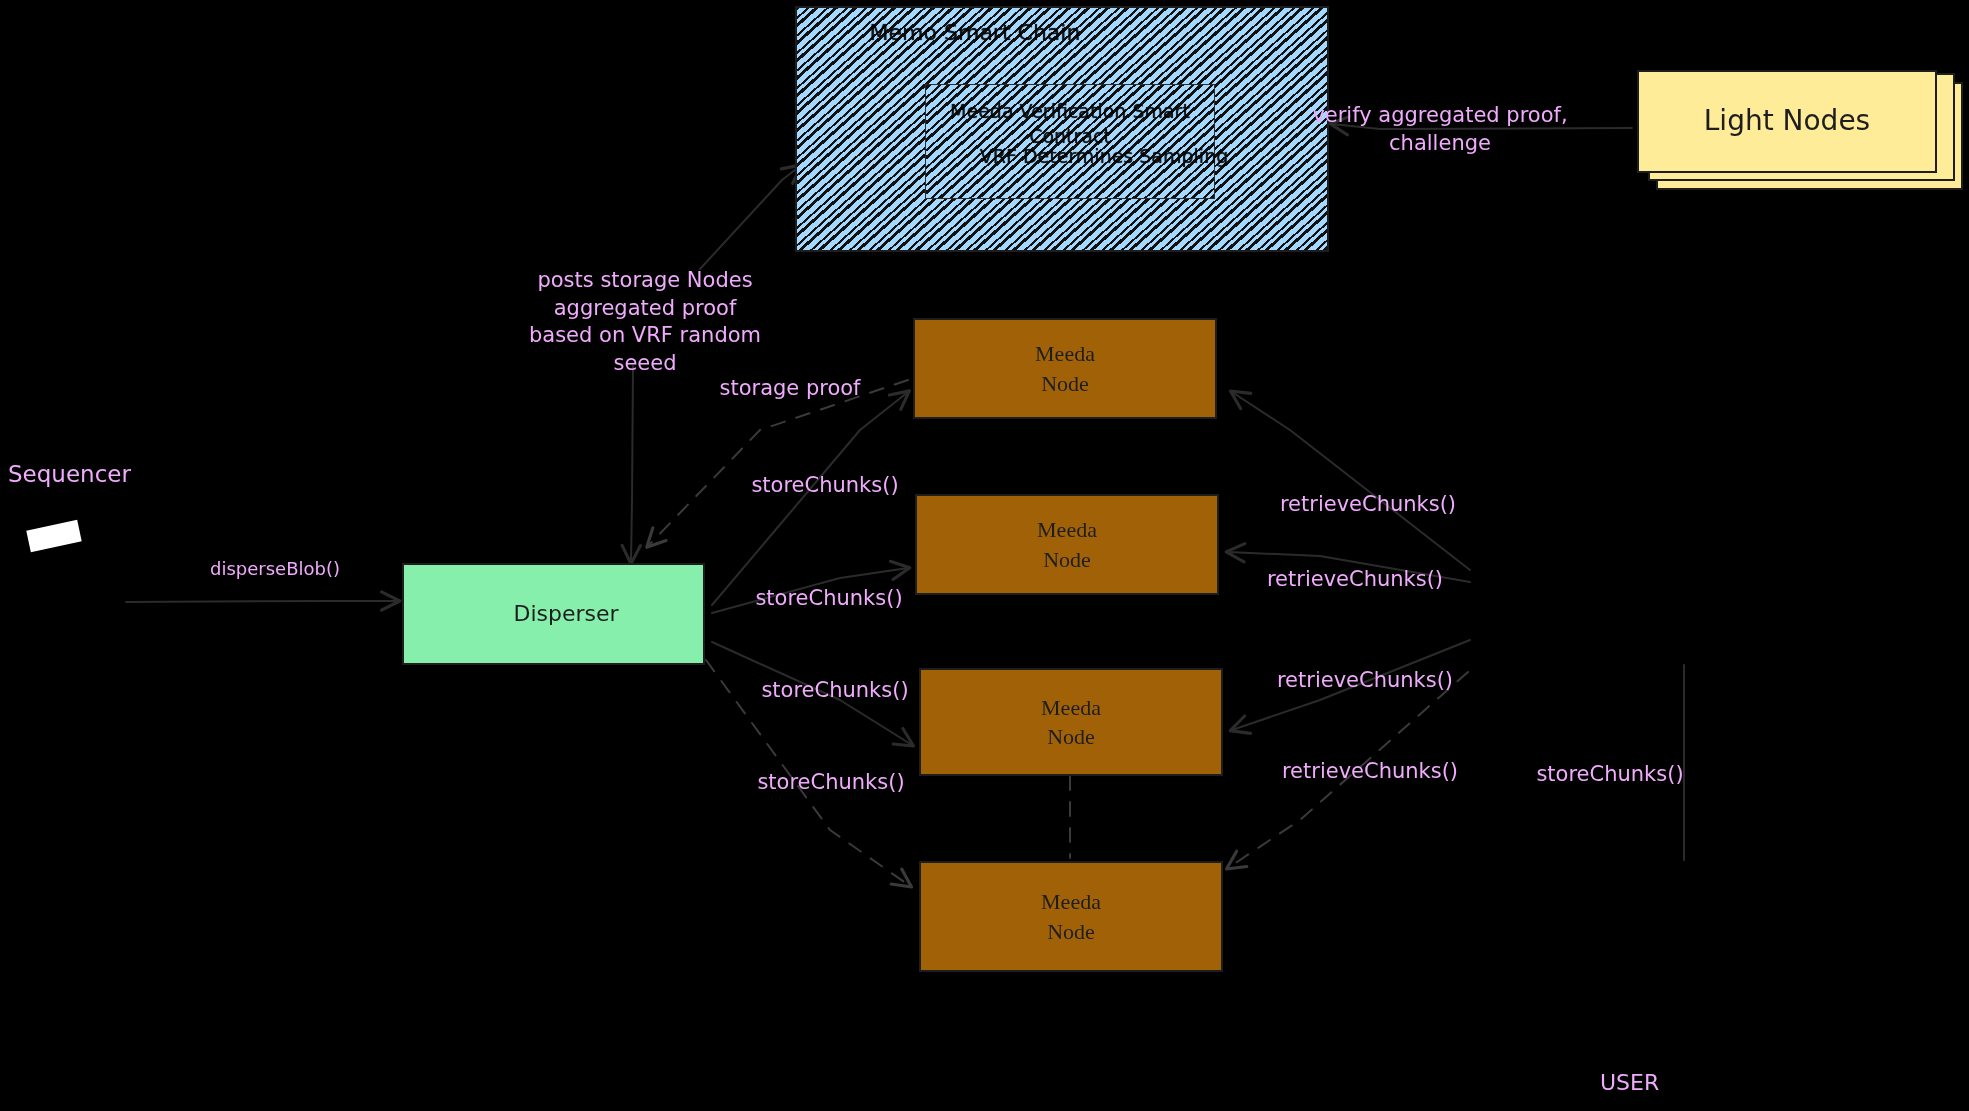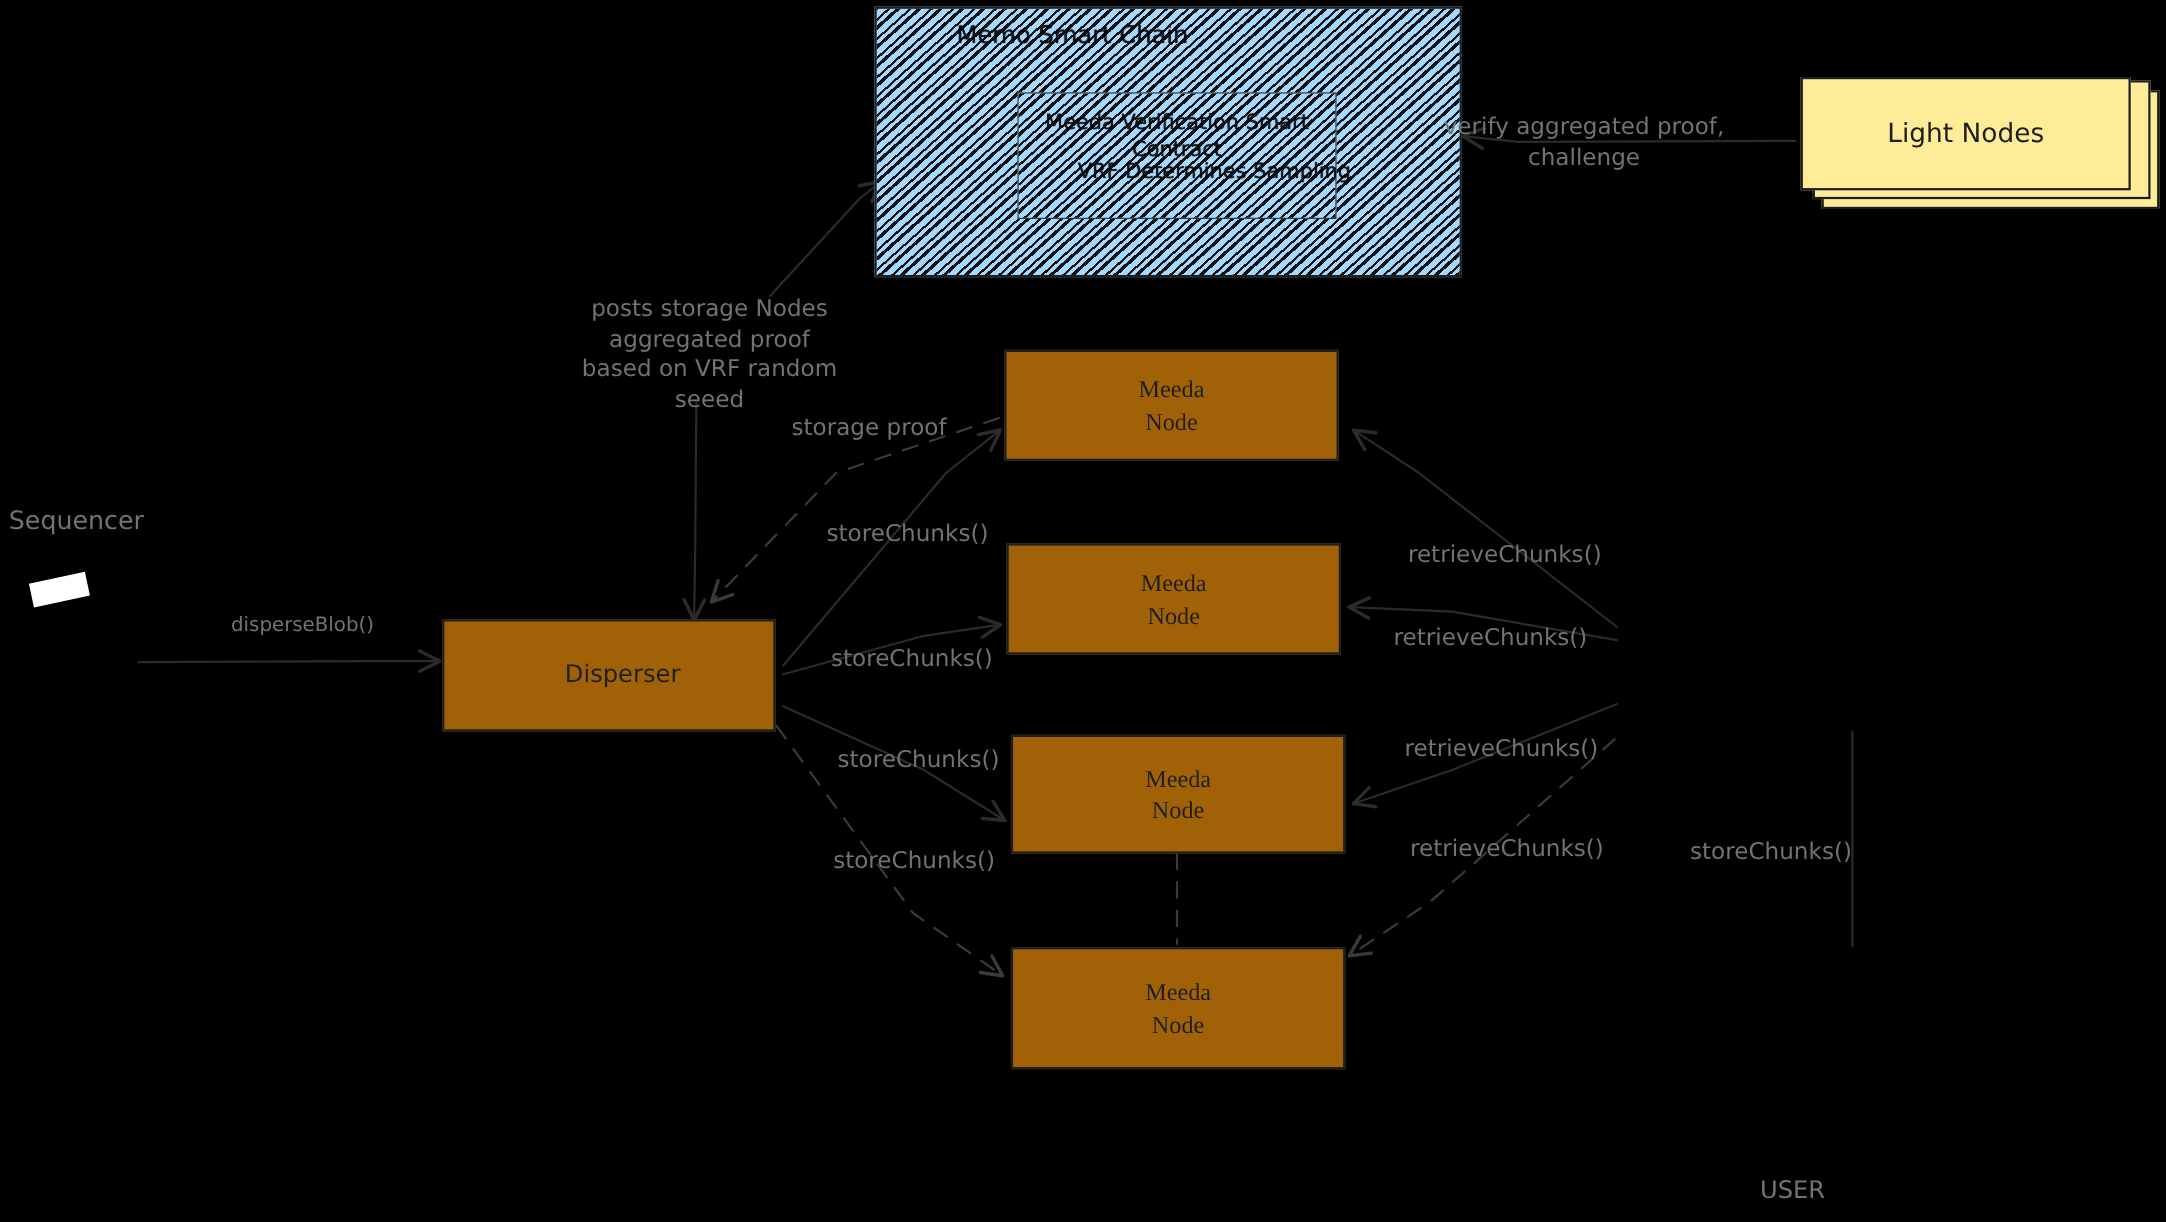--- a/index.html
+++ b/index.html
@@ -15,25 +15,25 @@
     position:absolute;
     box-sizing:border-box;
     display:flex;align-items:center;justify-content:center;
     text-align:center;
     color:#1e1e1e;
     line-height:1.32;
     white-space:pre-line;
     border:2px solid #1e1e1e;
   }
   .blue{background:#a16207;font-family:Liberation Serif, serif;}
-  .pink{background:#a16207;padding-left:25px;}
+  .pink{background:#86efac;padding-left:25px;}
   .yellow{background:#ffec99;}
   .lbl{
     position:absolute;
-    color:#737373;
+    color:#f0abfc;
     text-align:center;
     white-space:pre-line;
     line-height:1.32;
     pointer-events:none;
   }
   .hatchbox{
     position:absolute;
     box-sizing:border-box;
     border:2px solid #1e1e1e;
     background-color:#a5d8ff;
@@ -121,21 +121,21 @@
   <div class="hatchbox" style="left:795px;top:6px;width:534px;height:246px;"></div>
   <div class="hatch-title" style="left:815px;top:18px;width:320px;font-size:22px;text-align:center;">Memo Smart Chain</div>
 
   <div class="hatchbox inner" style="left:925px;top:84px;width:290px;height:115px;"></div>
   <div class="hatch-title" style="left:925px;top:99px;width:290px;font-size:19px;">Meeda Verification Smart
 Contract</div>
   <div class="hatch-title" style="left:925px;top:144px;width:290px;font-size:19px;margin-left:34px;">VRF Determines Sampling</div>
 
   <div class="card-shadow" style="left:1656px;top:82px;width:307px;height:108px;"></div>
   <div class="card-shadow" style="left:1648px;top:73px;width:307px;height:108px;"></div>
-  <div class="node yellow" style="left:1637px;top:70px;width:300px;height:103px;font-size:24px;">
+  <div class="node yellow" style="left:1637px;top:70px;width:300px;height:103px;font-size:28px;">
     <span>Light Nodes</span>
   </div>
 
   <div class="lbl" style="left:0px;top:459px;width:180px;font-size:23px;text-align:left;padding-left:8px;">Sequencer</div>
   <div class="seq-mark" style="left:28px;top:525px;width:52px;height:22px;"></div>
 
   <div class="node pink" style="left:402px;top:563px;width:303px;height:102px;font-size:22px;">
     <span>Disperser</span>
   </div>
 

